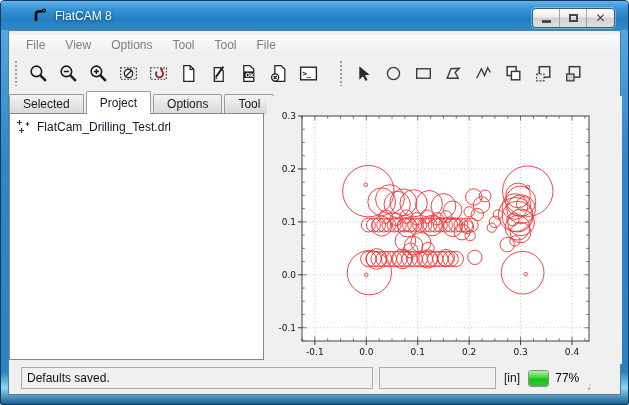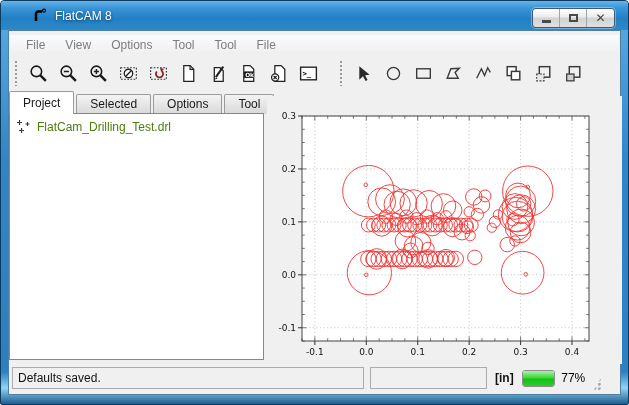--- a/index.html
+++ b/index.html
@@ -55,34 +55,34 @@
   
   .tabbar { position: absolute; top: 60px; left: 0; height: 23px; display: flex; align-items: flex-end; }
   .tab { height: 20px; padding: 2px 13px 0 13px; margin-right: 2px;
     border: 1px solid #9b9b9b; border-bottom: none; border-radius: 2px 2px 0 0;
     background: linear-gradient(180deg,#f3f3f3,#d9d9d9); color: #1a1a1a; }
   .tab.active { height: 23px; background: #ffffff; position: relative; z-index: 3; padding-top: 4px; }
 
   
   .tree-panel { position: absolute; top: 82px; left: 0; width: 255px; bottom: 34px;
     background: #ffffff; border: 1px solid #828790; box-shadow: inset 0 0 0 1px #ffffff; z-index: 2; }
-  .tree-item { display: flex; align-items: center; gap: 6px; padding: 5px 4px 2px 6px; color: #4d7c0f; }
+  .tree-item { display: flex; align-items: center; gap: 6px; padding: 5px 4px 2px 6px; color: #0f172a; }
   .tree-item svg { width: 15px; height: 15px; flex: 0 0 auto; }
 
   
   .plot-canvas { position: absolute; top: 65px; left: 258px; width: 355px; height: 268px; background: #f0f0f0; }
 
   
   .statusbar { position: absolute; left: 0; right: 16px; bottom: 0; height: 32px;
-    display: flex; align-items: center; padding: 0 3px; gap: 6px; }
+    display: flex; align-items: center; padding: 0 12px; gap: 6px; }
   .status-panel { height: 22px; border: 1px solid #ababab; display: flex; align-items: center;
     padding: 0 5px; color: #111; background: #f0f0f0; }
   .status-msg { flex: 0 0 352px; }
   .status-coords { flex: 0 0 117px; }
-  .units { font-weight: bold; color: #111; padding: 0 2px; }
+  .units { font-weight: normal; color: #111; padding: 0 2px; }
   .progress { width: 55px; height: 17px; border: 1px solid #8e8e8e; border-radius: 3px; overflow: hidden; background:#e8e8e8; }
   .progress-fill { height: 100%; width: 100%;
     background: linear-gradient(180deg,#a9f3a9 0%, #39d839 45%, #15c115 55%, #2ecc2e 100%); }
   .pct { color: #000; }
   .grip { width: 13px; height: 13px; margin-left: 2px; align-self: flex-end; margin-bottom: 3px;
     background-image: radial-gradient(circle at 2px 2px,#a5a5a5 1.2px, transparent 1.4px);
     background-size: 4.3px 4.3px;
     clip-path: polygon(100% 0, 100% 100%, 0 100%); }
 </style>
 </head>
@@ -235,22 +235,22 @@
         <button class="tb-btn">
             <svg viewBox="0 0 20 20">
           <rect x="6" y="3.5" width="10" height="10" fill="none" stroke="#3a3a3a" stroke-width="1.4"></rect>
           <rect x="3.5" y="10.5" width="7" height="6.5" fill="#cfcfcf" stroke="#3a3a3a" stroke-width="1.2"></rect>
             </svg>
           </button>
       </div>
     </div>
 
     <div class="tabbar">
+      <div class="tab">Selected</div>
       <div class="tab active">Project</div>
-      <div class="tab">Selected</div>
       <div class="tab">Options</div>
       <div class="tab">Tool</div>
     </div>
 
     <div class="tree-panel">
       <div class="tree-item">
         <svg viewBox="0 0 15 15">
           <g stroke="#3a3a3a" stroke-width="1.2">
             <line x1="3.5" y1="1" x2="3.5" y2="6"></line>
               <line x1="1" y1="3.5" x2="6" y2="3.5"></line>

